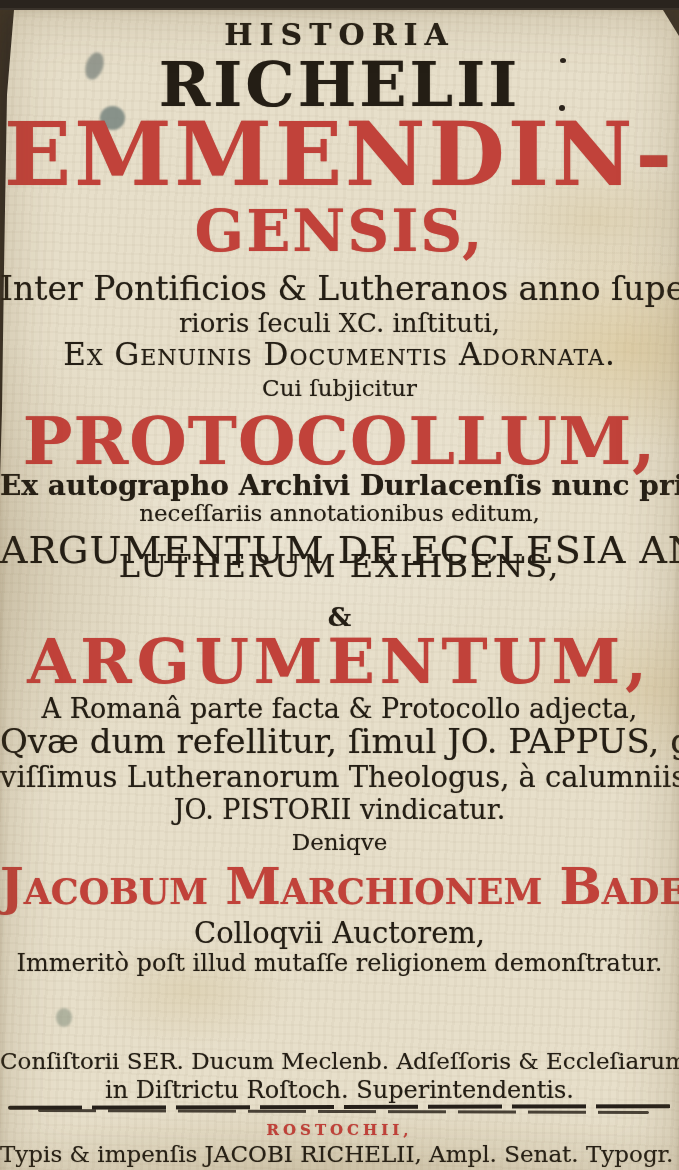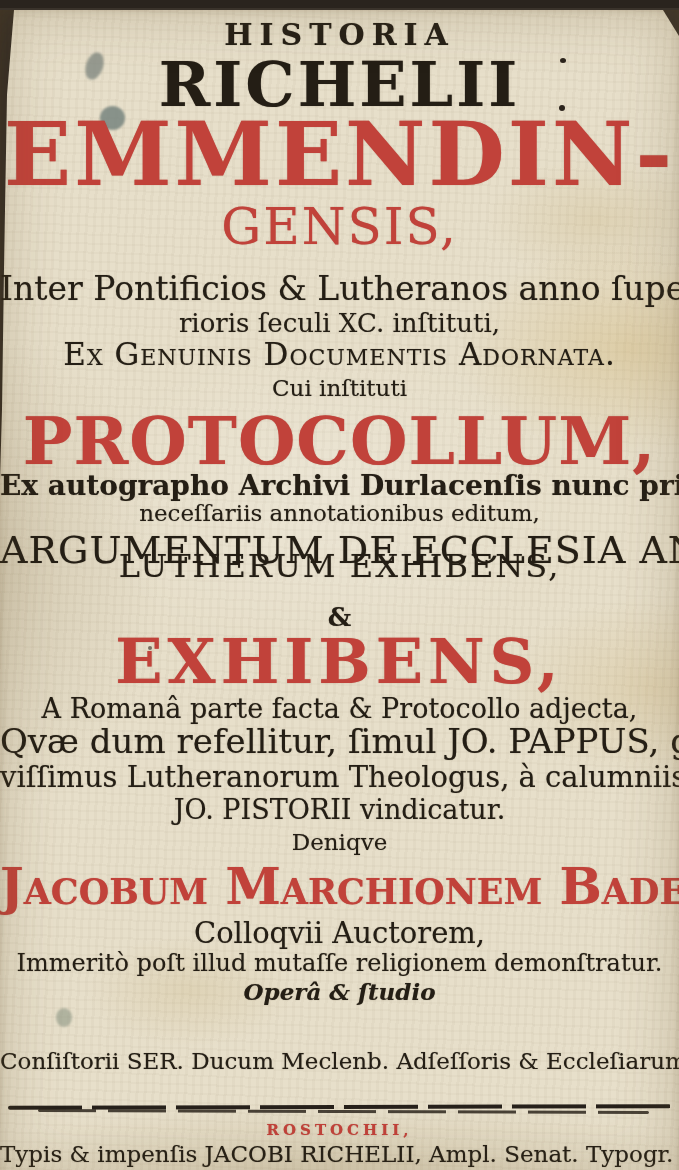--- a/index.html
+++ b/index.html
@@ -35,21 +35,21 @@
     line-height:1;
     text-shadow:0 0 1px rgba(40,30,15,.45);
   }
   .red{color:#c1423a;text-shadow:0 0 1px rgba(150,40,30,.5);}
   .sc{font-variant:small-caps;}
   .it{font-style:italic;}
 
   .historia   {top:10px;  font-size:30px; font-weight:bold; letter-spacing:7px;}
   .colloqvii  {top:44px;  font-size:62px; font-weight:bold; letter-spacing:3px;}
   .emmendin   {top:100px; font-size:88px; font-weight:bold; letter-spacing:3px;}
-  .gensis     {top:192px; font-size:50px; font-weight:normal; letter-spacing:2px;}
+  .gensis     {top:192px; font-size:58px; font-weight:bold; letter-spacing:2px;}
   .inter      {top:262px; font-size:33px;}
   .rioris     {top:300px; font-size:26px;}
   .exgenuinis {top:329px; font-size:31px; letter-spacing:1px;}
   .cui        {top:367px; font-size:23px;}
   .protocollum{top:398px; font-size:66px; font-weight:bold; letter-spacing:1px;}
   .exautogr   {top:462px; font-size:28px; font-weight:600;}
   .necessariis{top:492px; font-size:23px;text-align:center;}
   .argumentum {top:521px; font-size:38px; letter-spacing:1px;}
   .lutherum   {top:540px; font-size:32px; letter-spacing:2px;}
   .amp        {top:594px; font-size:26px; font-weight:bold;}
@@ -115,35 +115,35 @@
   <div class="speck speck-2"></div>
   <div class="speck speck-3"></div>
 
   <div class="ln historia">HISTORIA</div>
   <div class="ln colloqvii">RICHELII</div>
   <div class="ln emmendin red">EMMENDIN-</div>
   <div class="ln gensis red">GENSIS,</div>
   <div class="ln inter">Inter Pontificios &amp; Lutheranos anno ſupe-</div>
   <div class="ln rioris">rioris ſeculi XC. inſtituti,</div>
   <div class="ln exgenuinis sc">Ex Genuinis Documentis Adornata.</div>
-  <div class="ln cui">Cui inſtituti</div>
+  <div class="ln cui">Cui ſubjicitur</div>
   <div class="ln protocollum red">PROTOCOLLUM,</div>
   <div class="ln exautogr">Ex autographo Archivi Durlacenſis nunc primum cum</div>
   <div class="ln necessariis">neceſſariis annotationibus editum,</div>
   <div class="ln argumentum">ARGUMENTUM DE ECCLESIA ANTE</div>
   <div class="ln lutherum">LUTHERUM EXHIBENS,</div>
   <div class="ln amp">&amp;</div>
-  <div class="ln conclusio red">EXHIBENS,</div>
+  <div class="ln conclusio red">ARGUMENTUM,</div>
   <div class="ln aromana">A Romanâ parte facta &amp; Protocollo adjecta,</div>
   <div class="ln qvae">Qvæ dum refellitur, ſimul JO. PAPPUS, gra-</div>
   <div class="ln vissimus">viſſimus Lutheranorum Theologus, à calumniis</div>
   <div class="ln pistorii">JO. PISTORII vindicatur.</div>
   <div class="ln deniqve">Deniqve</div>
   <div class="ln jacobum red sc">Jacobum Marchionem Badensem,</div>
   <div class="ln collauct">Colloqvii Auctorem,</div>
   <div class="ln immerito">Immeritò poſt illud mutaſſe religionem demonſtratur.</div>
-  <div class="ln opera it">Operâ &amp; ſtudio</div>
   <div class="ln consistorii">Conſiſtorii SER. Ducum Meclenb. Adſeſſoris &amp; Eccleſiarum</div>
+  <div class="ln districtu">in Diſtrictu Roſtoch. Superintendentis.</div>
   <div class="rule"></div>
   <div class="ln rostochii red">ROSTOCHII,</div>
   <div class="ln typis">Typis &amp; impenſis JACOBI RICHELII, Ampl. Senat. Typogr. 1694.</div>
 
 </div>
 
 </body></html>

